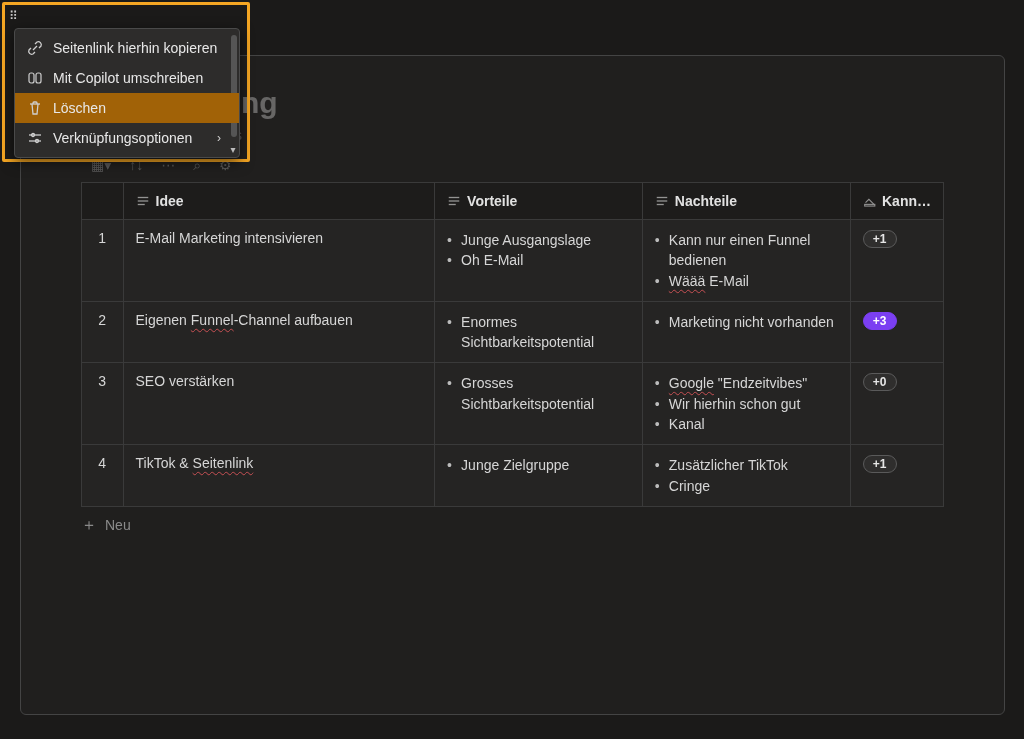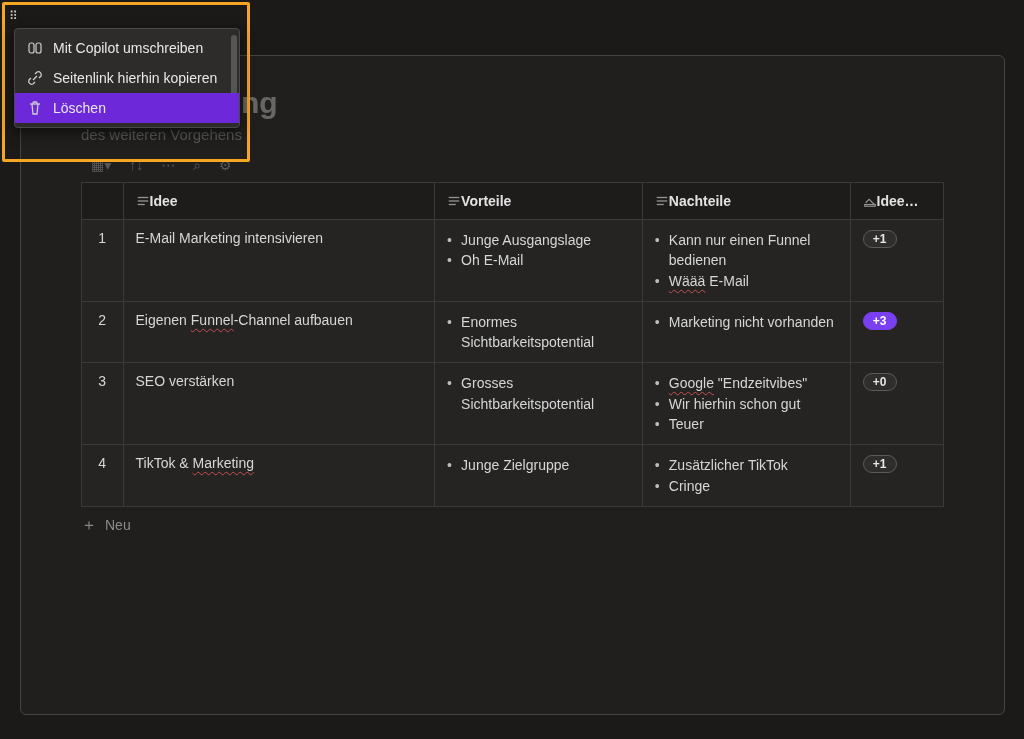--- a/index.html
+++ b/index.html
@@ -65,21 +65,21 @@
     color: #e2e2e2;
     text-align: left;
   }
   table.grid tbody td { background: #252423; }
   .col-num   { width: 40px; text-align: center; color: #9a9a9a; }
   .col-idea  { width: 300px; }
   .col-pros  { width: 200px; }
   .col-cons  { width: 200px; }
   .col-vote  { width: 90px; }
 
-  .th-with-icon { display: flex; align-items: center; }
+  .th-with-icon { display: flex; align-items: center; gap: 6px; }
   .th-icon { width: 14px; height: 14px; opacity: .6; }
 
   ul.cell-list { list-style: none; padding-left: 0; }
   ul.cell-list li { position: relative; padding-left: 14px; line-height: 1.45; }
   ul.cell-list li::before {
     content: "•"; position: absolute; left: 0; color: #bcbcbc;
   }
 
   .spellmark {
     text-decoration: underline wavy #c64f53 1px;
@@ -165,21 +165,21 @@
     display: flex;
     align-items: center;
     gap: 10px;
     padding: 7px 12px 7px 12px;
     color: #e8e8e8;
     cursor: pointer;
     font-size: 14px;
     position: relative;
   }
   .menu-item:hover, .menu-item.hovered {
-    background: #6d28d9;
+    background: #a16207;
   }
   .menu-item .chev {
     position: absolute;
     right: 18px;
     color: #cfcfcf;
     font-size: 12px;
   }
   .menu-icon { width: 16px; height: 16px; flex: 0 0 16px; color: #cfcfcf; }
   .menu-icon svg { width: 16px; height: 16px; display: block; }
 
@@ -189,48 +189,60 @@
 </head>
 <body>
 
 <div class="highlight-box"></div>
 <div class="drag-handle">⠿</div>
 
 <div class="context-menu">
   <div class="scrollbar"></div>
   <div class="scroll-arrow">▾</div>
   <div id="menu-items-host">
-      <div class="menu-item">
-        <span class="menu-icon">
-          <svg viewBox="0 0 16 16" fill="none" stroke="currentColor" stroke-width="1.2">
-            <rect x="2" y="3" width="5" height="10" rx="2"></rect>
-            <rect x="9" y="3" width="5" height="10" rx="2"></rect>
-          </svg>
-        </span>
-        <span>Mit Copilot umschreiben</span>
-      </div>
       <div class="menu-item">
         <span class="menu-icon">
           <svg viewBox="0 0 16 16" fill="none" stroke="currentColor" stroke-width="1.3">
             <path d="M6 10 L10 6"></path>
             <path d="M8 4l2-2a3 3 0 014 4l-2 2"></path>
             <path d="M8 12l-2 2a3 3 0 01-4-4l2-2"></path>
           </svg>
         </span>
         <span>Seitenlink hierhin kopieren</span>
       </div>
+      <div class="menu-item">
+        <span class="menu-icon">
+          <svg viewBox="0 0 16 16" fill="none" stroke="currentColor" stroke-width="1.2">
+            <rect x="2" y="3" width="5" height="10" rx="2"></rect>
+            <rect x="9" y="3" width="5" height="10" rx="2"></rect>
+          </svg>
+        </span>
+        <span>Mit Copilot umschreiben</span>
+      </div>
       <div class="menu-item hovered">
         <span class="menu-icon">
           <svg viewBox="0 0 16 16" fill="none" stroke="currentColor" stroke-width="1.3">
             <path d="M3 4h10"></path>
             <path d="M6 4V3a1 1 0 011-1h2a1 1 0 011 1v1"></path>
             <path d="M5 4l1 10h4l1-10"></path>
           </svg>
         </span>
         <span>Löschen</span>
+      </div>
+      <div class="menu-item">
+        <span class="menu-icon">
+          <svg viewBox="0 0 16 16" fill="none" stroke="currentColor" stroke-width="1.3">
+            <line x1="2" y1="5" x2="14" y2="5"></line>
+            <circle cx="6" cy="5" r="1.5"></circle>
+            <line x1="2" y1="11" x2="14" y2="11"></line>
+            <circle cx="10" cy="11" r="1.5"></circle>
+          </svg>
+        </span>
+        <span>Verknüpfungsoptionen</span>
+        <span class="chev">›</span>
       </div>
     </div>
 </div>
 
 <div class="board-card">
   <h1 class="page-title dim-title">ntensivierung</h1>
   <div class="page-subtitle dim-title">des weiteren Vorgehens</div>
 
   <div class="toolbar">
     <span>▦▾</span>
@@ -280,21 +292,21 @@
               </svg>
             <span>Nachteile</span>
           </div>
         </th>
         <th>
           <div class="th-with-icon">
             <svg class="th-icon" viewBox="0 0 16 16" fill="none" stroke="currentColor" stroke-width="1.3">
                 <path d="M3 10 L7 6 L13 12"></path>
                 <rect x="2" y="12" width="12" height="2"></rect>
               </svg>
-            <span>Idee…</span>
+            <span>Kann…</span>
           </div>
         </th>
       </tr>
     </thead>
     <tbody id="rows-host">
         <tr>
           <td class="col-num">1</td>
           <td>E-Mail Marketing intensivieren</td>
           <td>
             <ul class="cell-list">
@@ -330,28 +342,28 @@
           <td>SEO verstärken</td>
           <td>
             <ul class="cell-list">
               <li>Grosses Sichtbarkeitspotential</li>
             </ul>
           </td>
           <td>
             <ul class="cell-list">
               <li><span class="spellmark">Google</span> "Endzeitvibes"</li>
               <li>Wir hierhin schon gut</li>
-              <li>Teuer</li>
+              <li>Kanal</li>
             </ul>
           </td>
           <td><span class="vote-badge">+0</span></td>
         </tr>
         <tr>
           <td class="col-num">4</td>
-          <td>TikTok &amp; <span class="spellmark">Marketing</span></td>
+          <td>TikTok &amp; <span class="spellmark">Seitenlink</span></td>
           <td>
             <ul class="cell-list">
               <li>Junge Zielgruppe</li>
             </ul>
           </td>
           <td>
             <ul class="cell-list">
               <li>Zusätzlicher TikTok</li>
               <li>Cringe</li>
             </ul>

